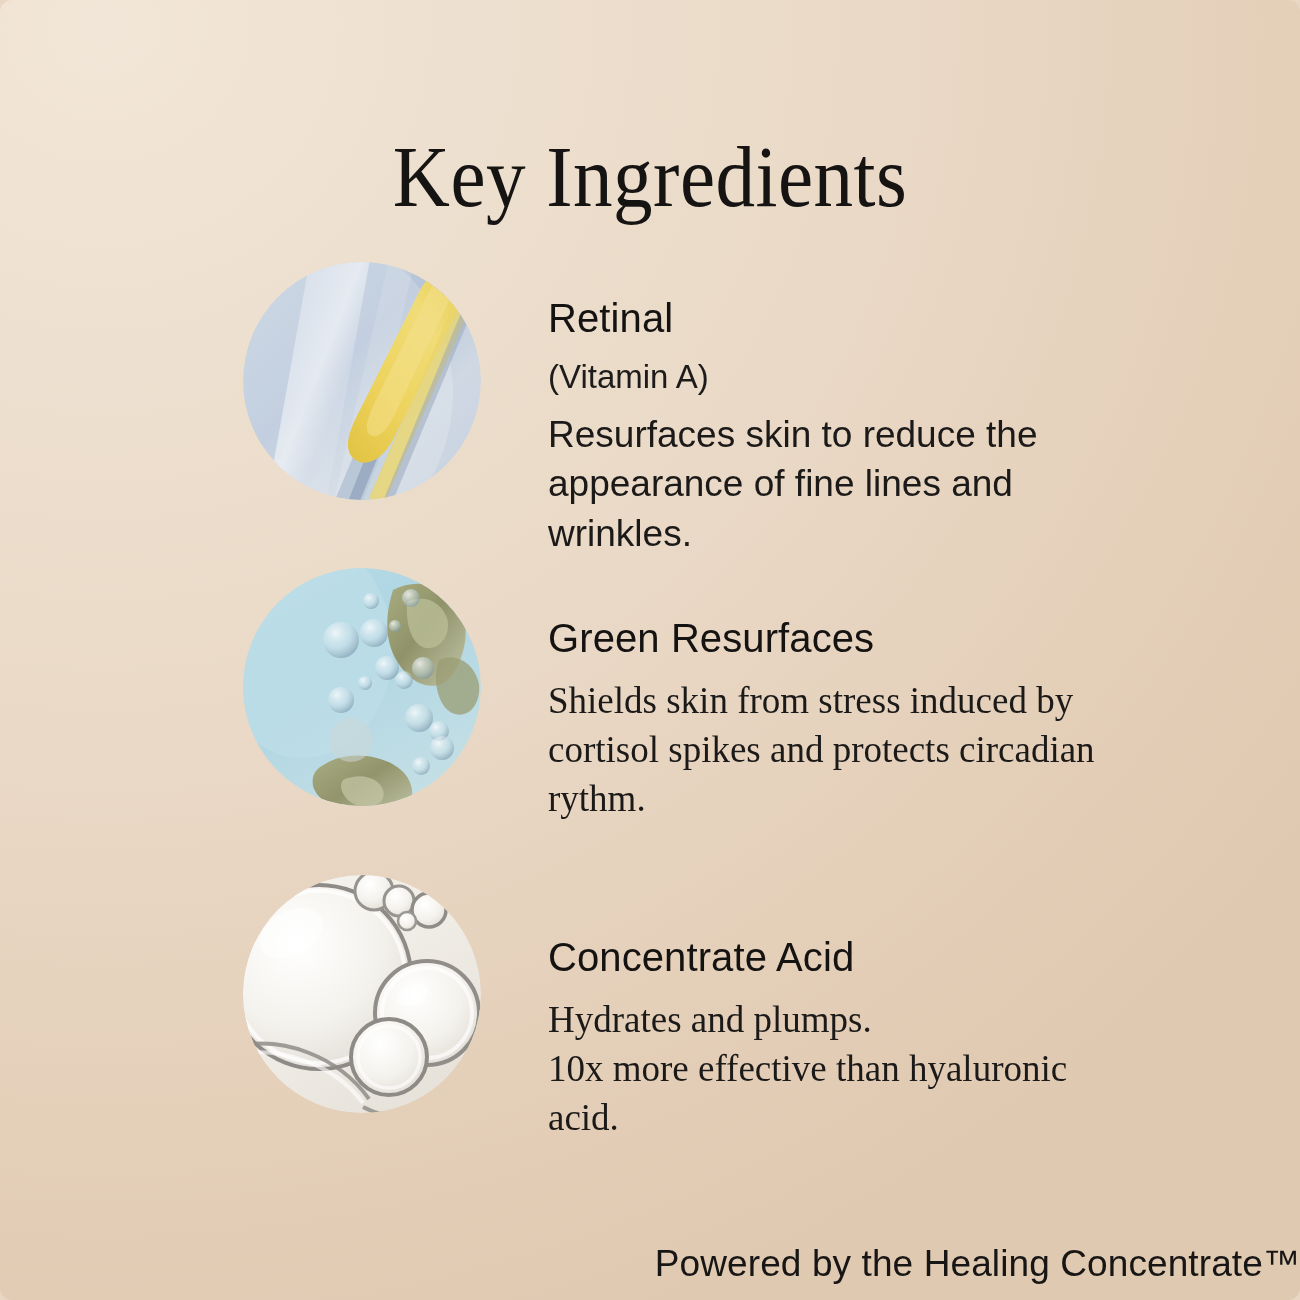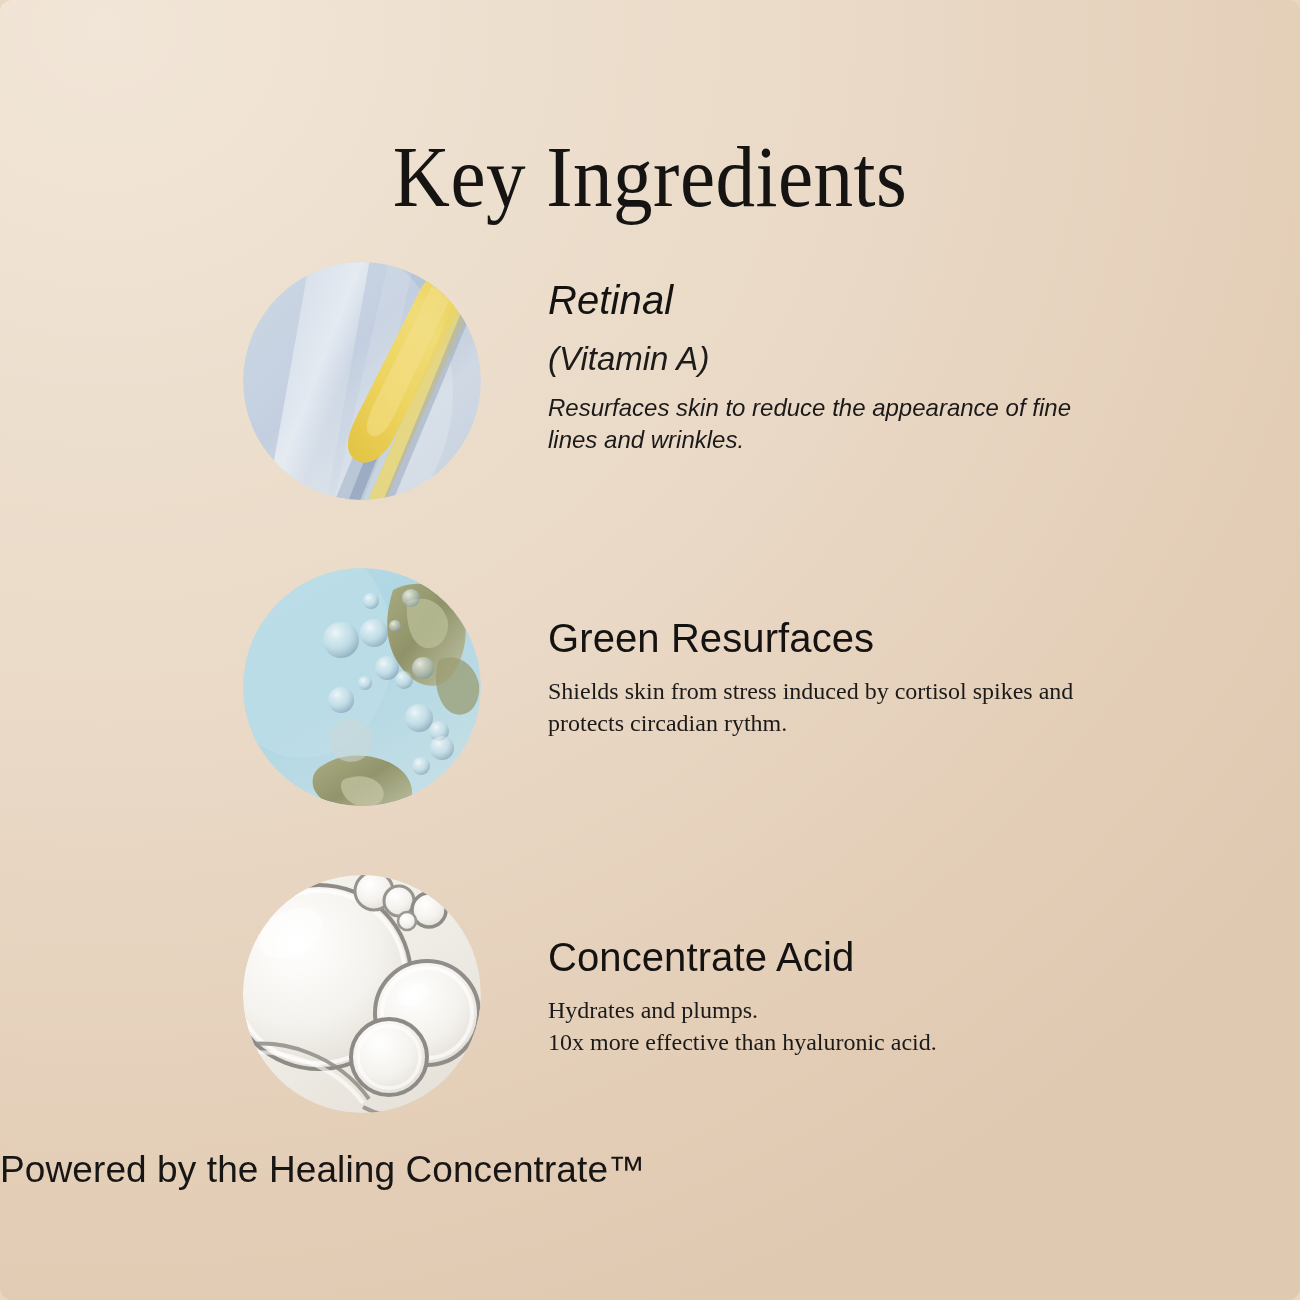--- a/index.html
+++ b/index.html
@@ -87,38 +87,38 @@
     white-space: nowrap;
   }
   .ing-sub {
     font-size: 33px;
     font-weight: 400;
     line-height: 1.25;
     color: #1d1c1b;
     margin: 16px 0 0 0;
   }
   .ing-desc {
-    font-size: 24px;
+    font-size: 37px;
     font-weight: 400;
     line-height: 1.33;
     color: #1b1a19;
     margin: 13px 0 0 0;
   }
-  .r1 .copy { top: 16px; font-style: italic; }
+  .r1 .copy { top: 34px; }
   .r2 .copy { top: 48px; }
   .r3 .copy { top: 60px; }
   .r2 .ing-desc, .r3 .ing-desc { margin-top: 16px; font-family: Liberation Serif, serif; }
 
   
   .footer {
     position: absolute;
     left: 0;
-    top: 1148px;
-    width: 1300px;
-    text-align: left;
+    top: 1242px;
+    width: 1300px;
+    text-align: right;
     font-size: 37px;
     font-weight: 400;
     line-height: 1.2;
     color: #171615;
     letter-spacing: 0.1px;
   }
 </style>
 </head>
 <body>
 

